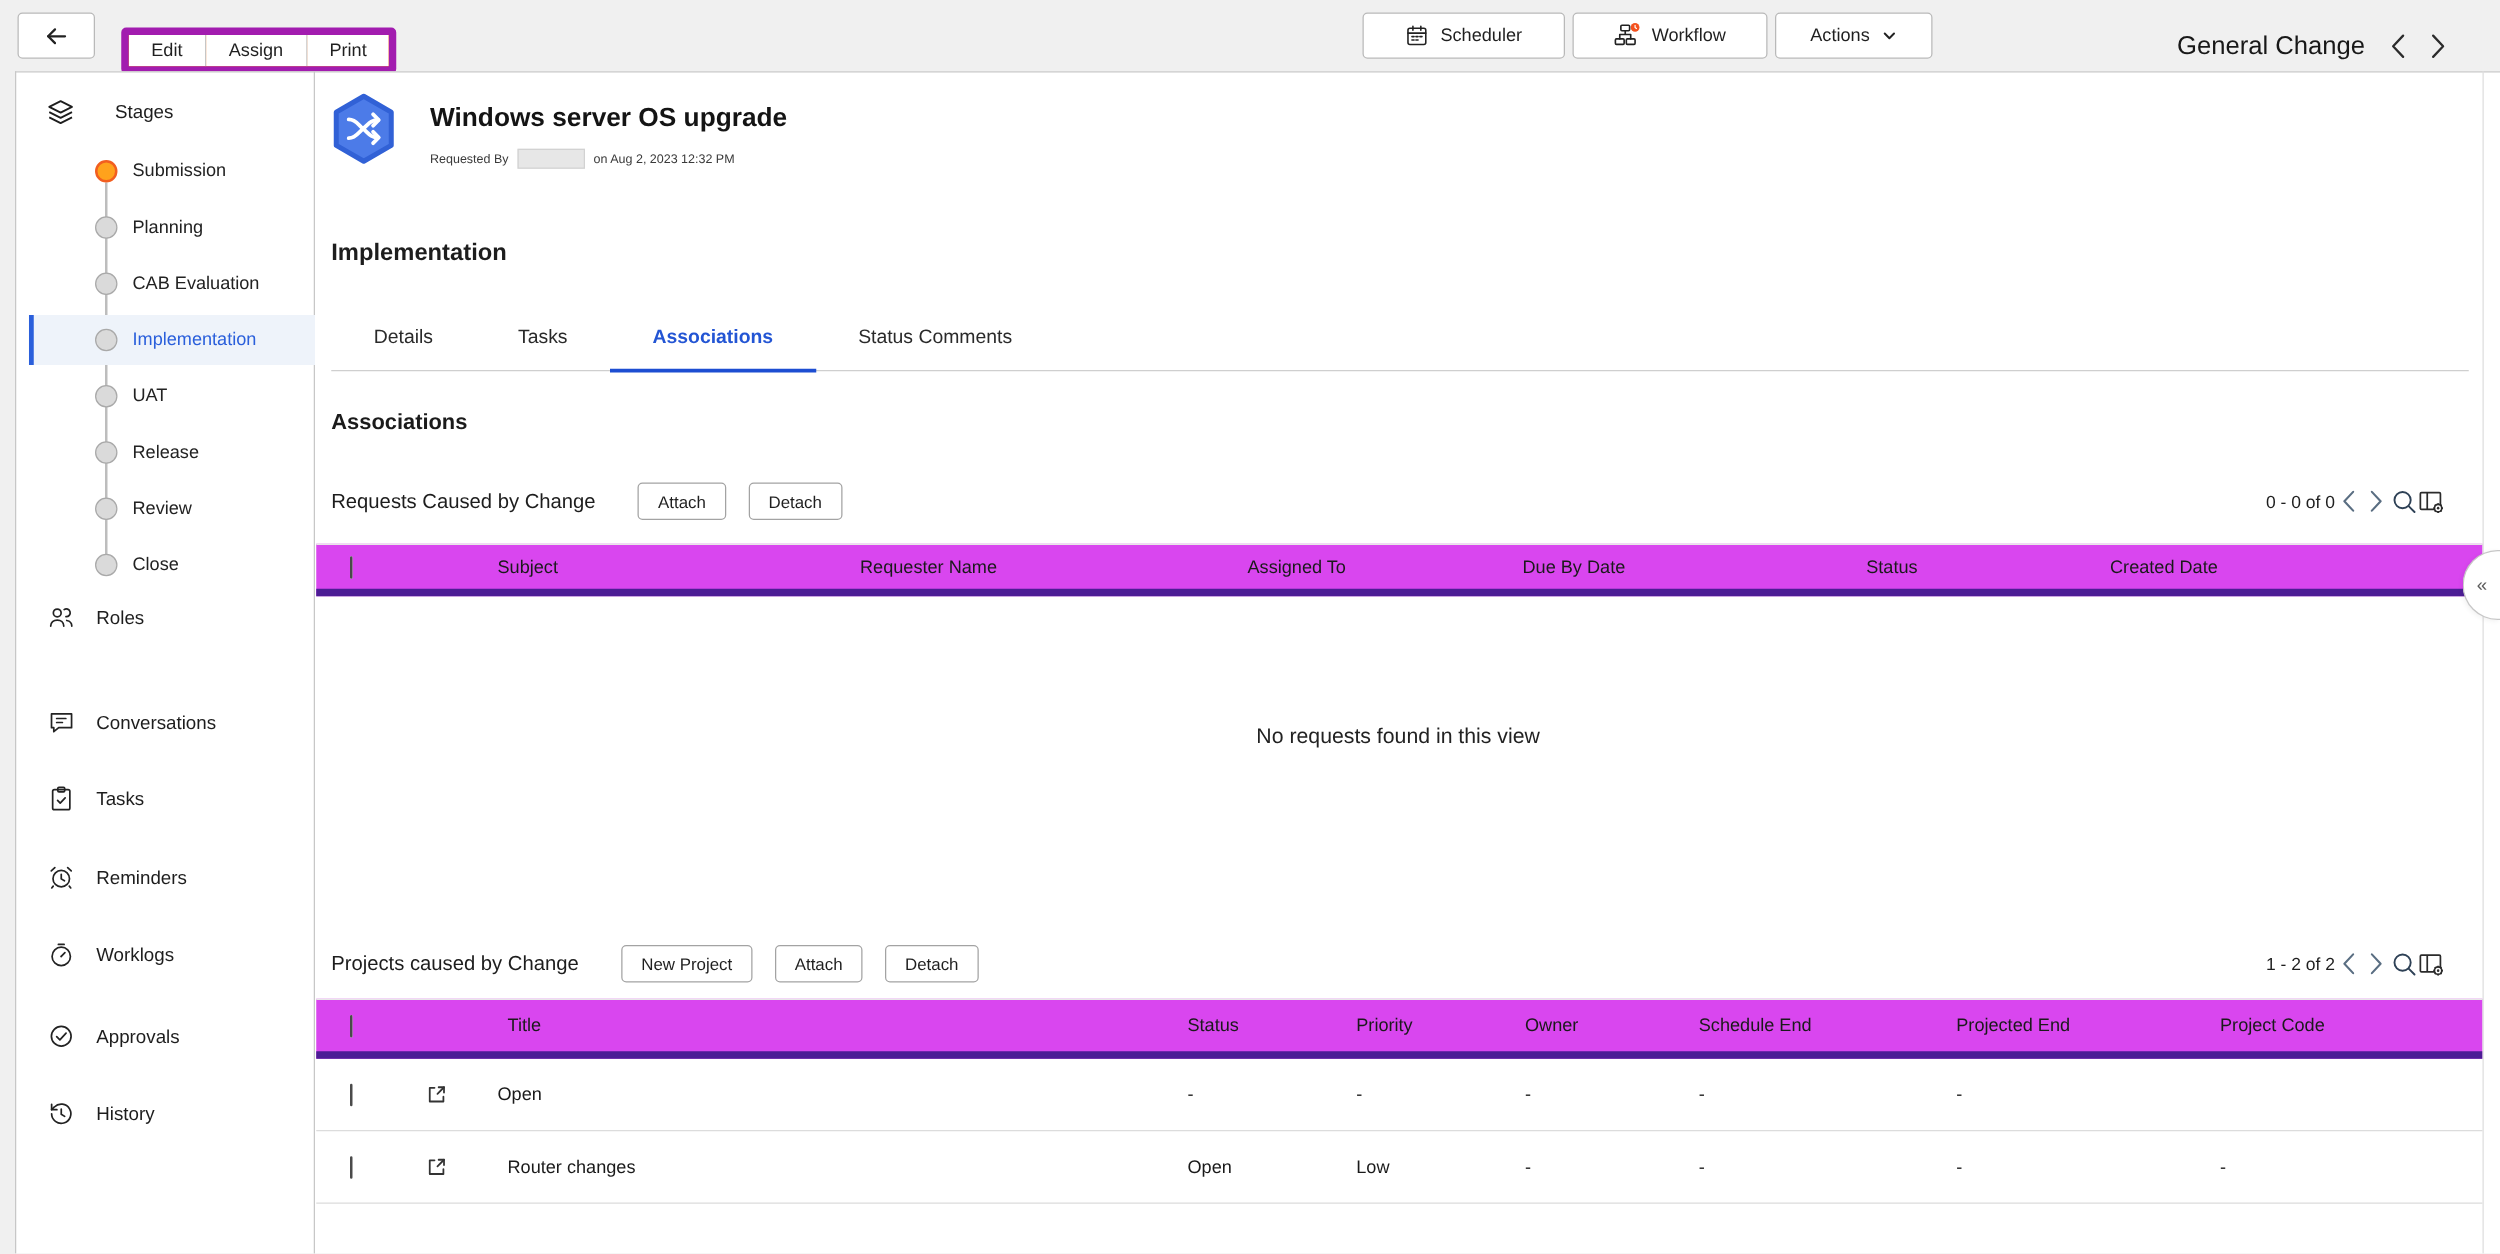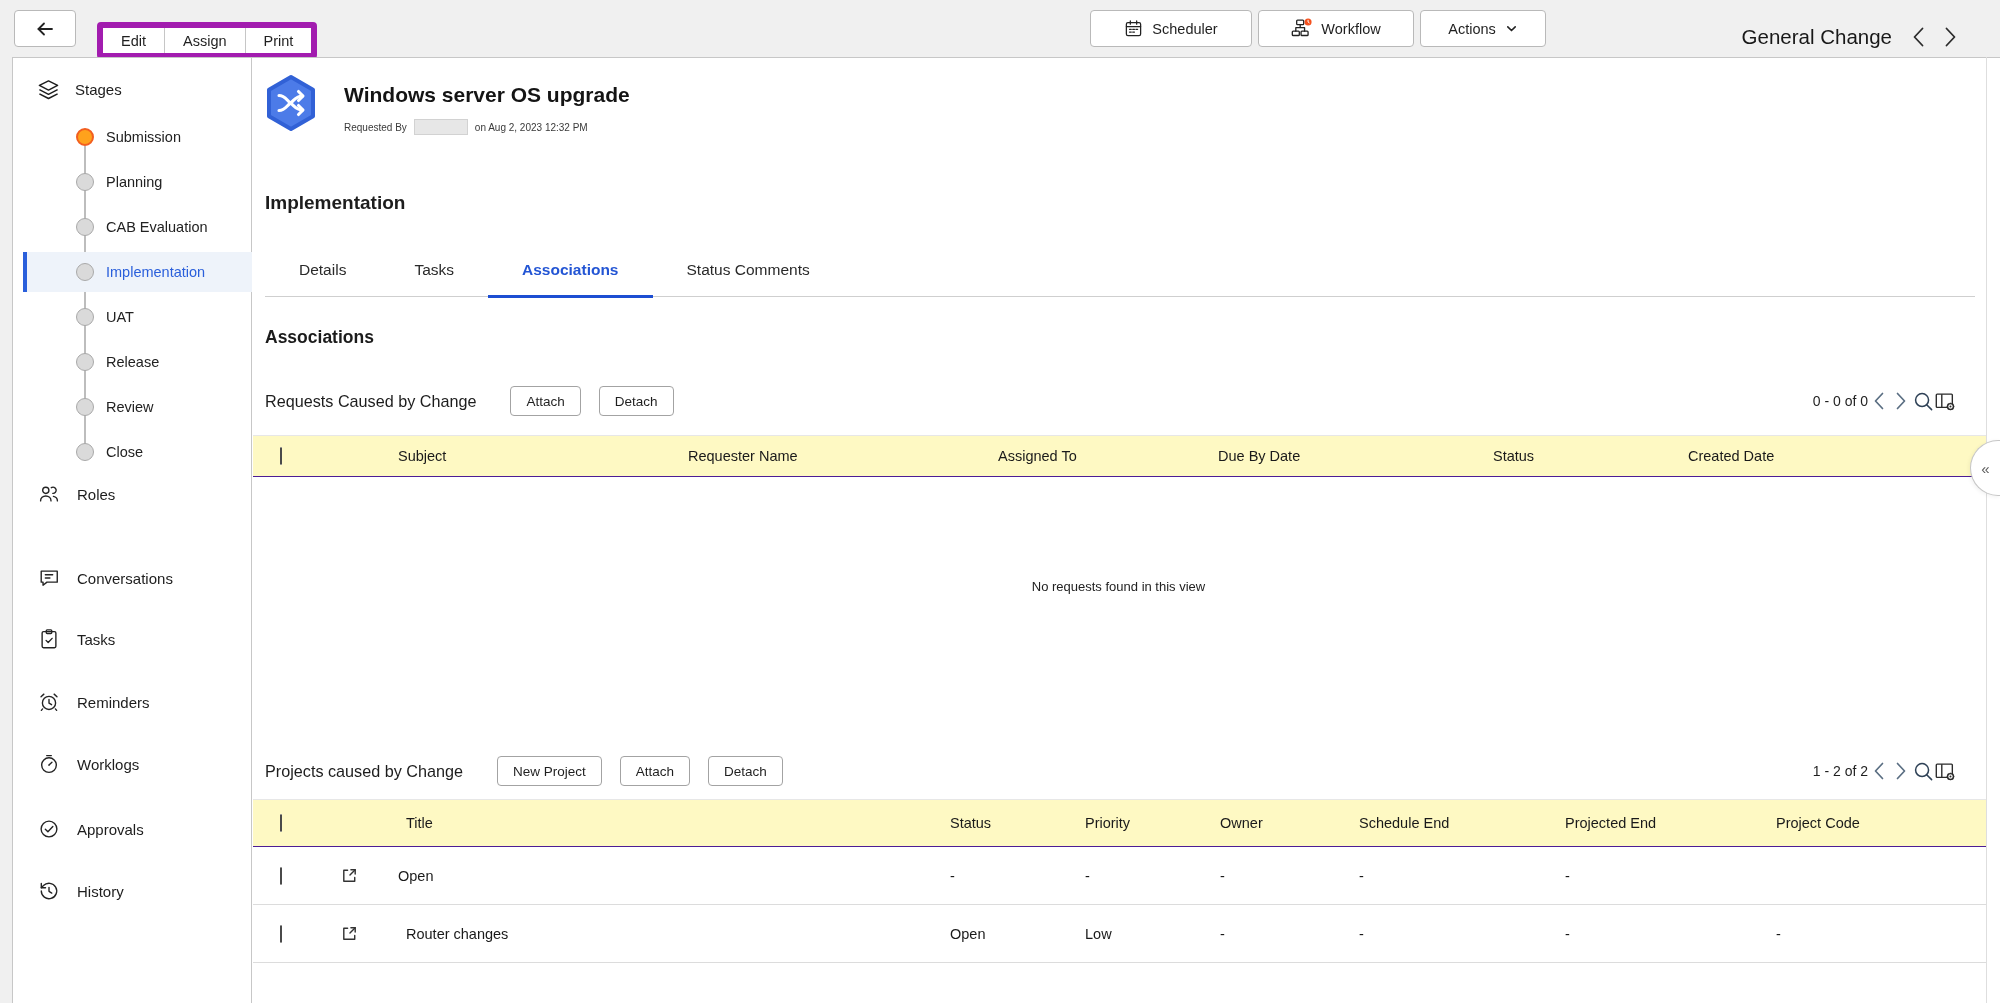--- a/index.html
+++ b/index.html
@@ -21,21 +21,21 @@
   .workflow-btn{position:absolute;left:1258px;top:10px;width:156px;height:37px}
   .actions-btn{position:absolute;left:1420px;top:10px;width:126px;height:37px}
   .tmpl-nav{position:absolute;right:38px;top:0;height:74px;display:flex;align-items:center;gap:8px}
   .tmpl-title{font-size:20.5px;color:#181818;margin-right:6px}
   .nav-chev{width:24px;height:30px;display:flex;align-items:center;justify-content:center;
             background:none;border:none;color:#333;cursor:pointer}
 
   
   .sidebar{position:absolute;left:12px;top:57px;width:240px;height:946px;background:#fff;
            border:1px solid #c7c7c7;border-bottom:none}
-  .stages-head{position:absolute;left:24px;top:20px;display:flex;align-items:center;gap:15px;
+  .stages-head{position:absolute;left:24px;top:20px;display:flex;align-items:center;gap:32px;
                font-size:15px;color:#1d1d1d}
   .stage-rail{position:absolute;left:71px;top:88px;width:2px;height:306px;background:#bdbdbd}
   .stage{position:absolute;left:10px;width:229px;height:40px;display:flex;align-items:center;cursor:pointer}
   .stage .dot{position:absolute;left:53px;width:18px;height:18px;border-radius:50%;
               background:#dadada;border:1.5px solid #a9a9a9}
   .stage.current .dot{background:#ffa21c;border:2px solid #f25e1f}
   .stage .slbl{position:absolute;left:83px;font-size:14.5px;color:#222;white-space:nowrap}
   .stage.selected{background:#eef3fa;box-shadow:inset 4px 0 0 #2a5fdb}
   .stage.selected .slbl{color:#2a5fdb}
   .s0{top:59px}.s1{top:104px}.s2{top:149px}.s3{top:194px}
@@ -74,35 +74,35 @@
          font-size:14px;color:#1f1f1f}
   .pager.requests{top:331px}
   .pager.projects{top:701px}
   .pbtn{width:22px;height:22px;display:flex;align-items:center;justify-content:center;
         background:none;border:none;cursor:pointer;color:#5a6e82}
   .pbtn.dark{color:#2e4156}
 
   .dtable{position:absolute;left:1px;width:1733px}
   .requests-table{top:377px}
   .projects-table{top:741px}
-  .thead{display:grid;align-items:center;background:#fef9c3;border-top:1px solid #e7e7e7;
-         border-bottom:1px solid #4c1d95}
+  .thead{display:grid;align-items:center;background:#d946ef;border-top:1px solid #e7e7e7;
+         border-bottom:6px solid #4c1d95}
   .requests-table .thead{grid-template-columns:120px 290px 310px 220px 275px 195px 1fr;height:42px}
   .projects-table .thead,
   .projects-table .trow{grid-template-columns:60px 60px 552px 135px 135px 139px 206px 211px 1fr}
   .projects-table .thead{height:48px}
   .trow{display:grid;align-items:center;height:58px;border-bottom:1px solid #dcdcdc;cursor:pointer}
   .th,.td{padding-left:25px;font-size:14.5px;color:#1a1a1a;white-space:nowrap}
   .cell-check{padding-left:27px}
   .cell-title{padding-left:33px}
   .checkbox{width:18px;height:18px;background:#fff;border:1.5px solid #4a4a4a;border-radius:4px;
             cursor:pointer}
   .linkbtn{background:none;border:none;color:#333;cursor:pointer;display:flex;align-items:center}
   .empty-msg{position:absolute;left:0;top:521px;width:1733px;text-align:center;
-             font-size:13px;color:#222}
+             font-size:17px;color:#222}
 
   
   .edge-line{position:absolute;left:1986px;top:57px;width:1px;height:946px;background:#dedede}
   .collapse-pill{position:absolute;right:0;top:440px;width:30px;height:56px;background:#fff;
                  border:1px solid #c6c6c6;border-right:none;border-radius:28px 0 0 28px;
                  display:flex;align-items:center;justify-content:center;color:#5c5c5c;
                  font-size:15px;cursor:pointer;box-shadow:-1px 1px 4px rgba(0,0,0,.06)}
   svg{display:block}
 </style>
 </head>

